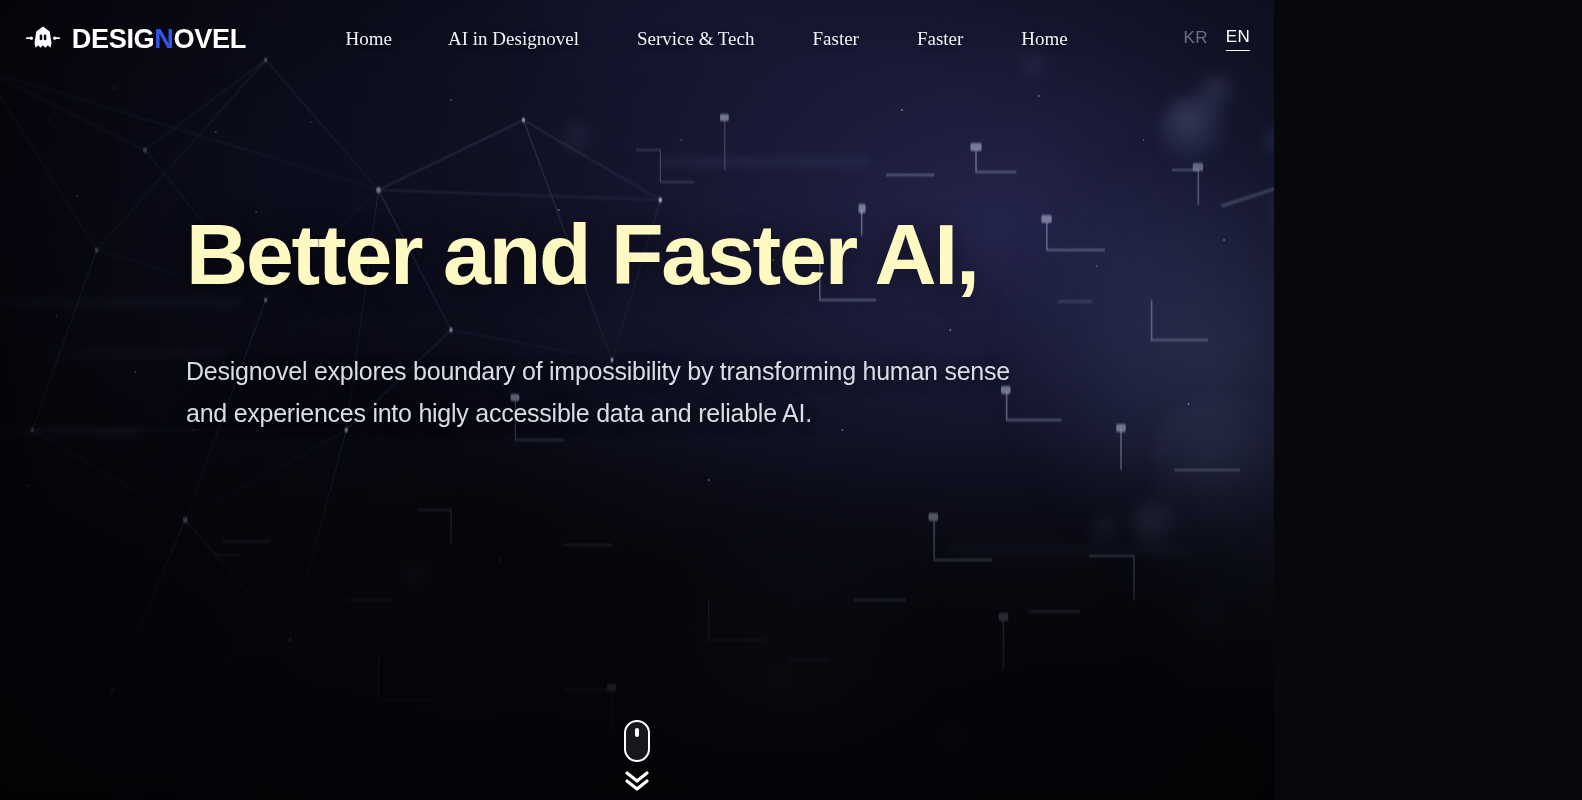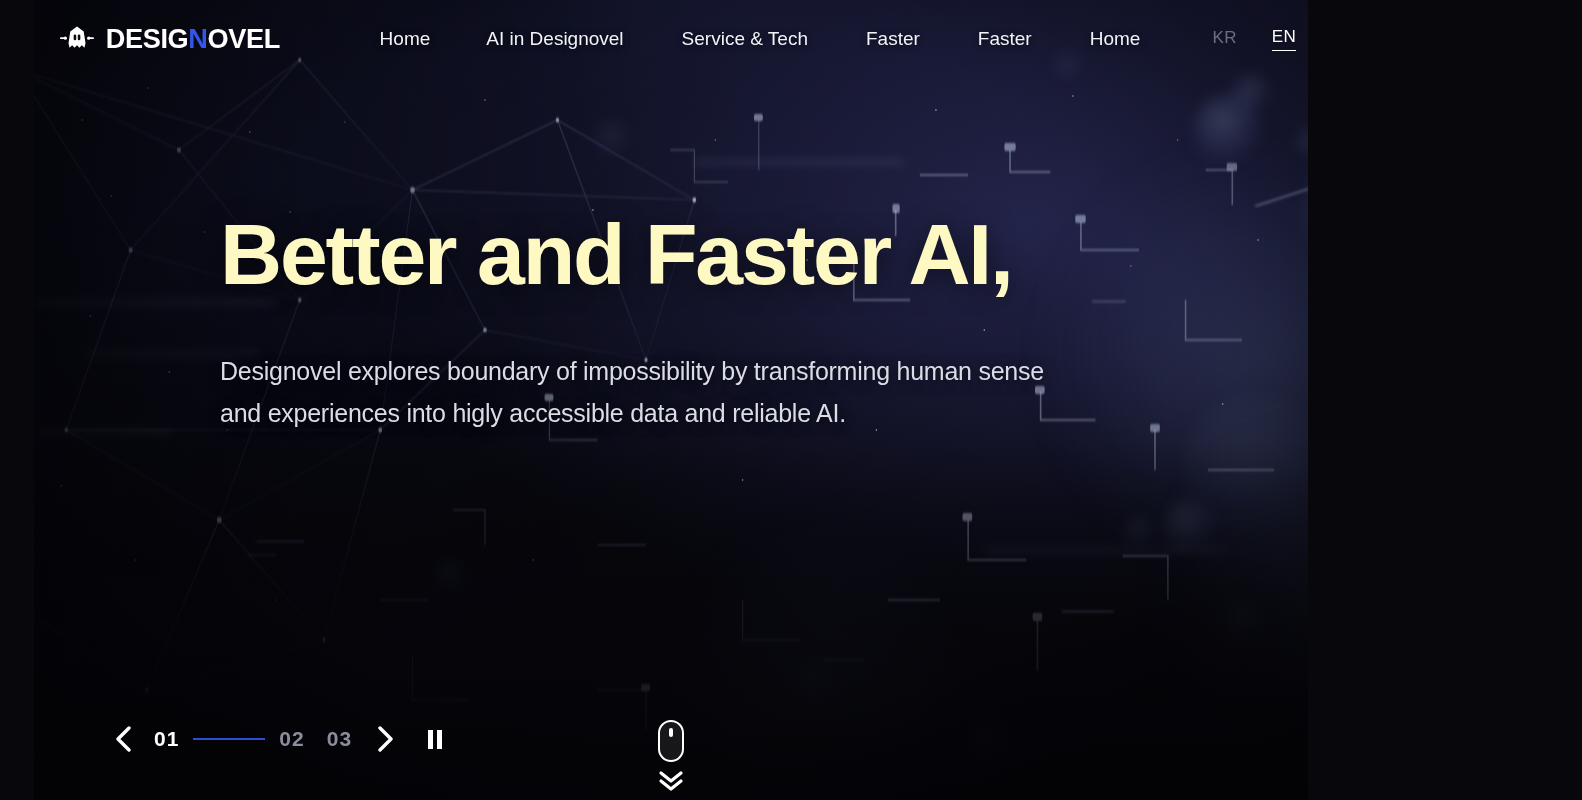--- a/index.html
+++ b/index.html
@@ -8,21 +8,20 @@
     width:1582px; height:800px; overflow:hidden;
     background:#07070c;
     font-family:"Liberation Sans", sans-serif;
     -webkit-font-smoothing:antialiased;
   }
 
   
   .stage{
     position:relative; width:1274px; height:800px; overflow:hidden;
     background:#0a0a13;
-    margin-left:34px;
   }
 
   
   .bg-base{
     position:absolute; inset:0;
     background:
       radial-gradient(ellipse 900px 560px at 78% 28%, #23244a 0%, rgba(26,27,56,0.55) 42%, rgba(10,10,20,0) 74%),
       radial-gradient(ellipse 700px 500px at 18% 22%, #14162e 0%, rgba(13,14,30,0.5) 48%, rgba(8,8,16,0) 80%),
       radial-gradient(ellipse 1100px 700px at 50% 95%, #050509 0%, rgba(6,6,12,0.9) 55%, rgba(6,6,12,0.2) 100%),
       linear-gradient(170deg,#151733 0%, #111228 32%, #0a0b18 62%, #060609 100%);
@@ -69,33 +68,33 @@
   }
   .logo-mark{ width:34px; height:34px; display:block; flex:0 0 auto; }
   .logo-text{
     font-size:28px; font-weight:700; letter-spacing:-0.4px;
     color:#ffffff; line-height:1; font-family:"Liberation Sans", sans-serif;
     transform:scaleX(0.97);
   }
   .logo-text .accent{ color:#3355e8; }
 
   .nav{
-    display:flex; align-items:center; margin-left:97px;
+    display:flex; align-items:center; margin-left:97px;font-family:Liberation Serif, serif;
   }
   .nav-item{
     color:#f2f3f8; font-size:19px; font-weight:400;
     padding:6px 0; margin:0 58px 0 0; cursor:pointer; white-space:nowrap;
     text-shadow:0 1px 6px rgba(0,0,0,0.55);
   }
   .nav-item:first-child{ margin-right:56px; }
   .nav-item:last-child{ margin-right:0; }
 
   .lang{
-    position:absolute; right:12px; top:50%; transform:translateY(-50%);
-    display:flex; align-items:center; gap:35px;
+    position:absolute; right:24px; top:50%; transform:translateY(-50%);
+    display:flex; align-items:center; gap:18px;
   }
   .lang-opt{
     font-size:17px; color:#6b6f82; cursor:pointer; padding-bottom:3px;
     letter-spacing:0.3px;
   }
   .lang-opt.active{
     color:#ffffff; border-bottom:1.5px solid #ffffff;
   }
 
   
@@ -364,48 +363,20 @@
   <section class="hero">
     <h1>
       <span class="line">Better and Faster AI,</span>
     </h1>
     <p>
       <span class="line">Designovel explores boundary of impossibility by transforming human sense</span>
       <span class="line">and experiences into higly accessible data and reliable AI.</span>
     </p>
   </section>
 
-  <div class="slider-ctl">
-
-    <div class="ctl-arrow" style="margin-right:16px;">
-      <svg width="17" height="26" viewBox="0 0 17 26">
-        <path d="M14 2 L3 13 L14 24" stroke="#ffffff" stroke-width="3.4" fill="none" stroke-linecap="round" stroke-linejoin="round"></path>
-      </svg>
-    </div>
-
-    <span class="slide-num active">01</span>
-
-    <div class="progress-track">
-      <div class="progress-fill"></div>
-    </div>
-
-    <span class="slide-num" style="margin-right:22px;">02</span>
-    <span class="slide-num" style="margin-right:18px;">03</span>
-
-    <div class="ctl-arrow">
-      <svg width="17" height="26" viewBox="0 0 17 26">
-        <path d="M3 2 L14 13 L3 24" stroke="#ffffff" stroke-width="3.4" fill="none" stroke-linecap="round" stroke-linejoin="round"></path>
-      </svg>
-    </div>
-
-    <div class="ctl-pause">
-      <span class="pause-bar"></span>
-      <span class="pause-bar"></span>
-    </div>
-  </div>
 
   <div class="scroll-hint">
     <div class="mouse"></div>
     <div class="chev-down">
       <svg width="28" height="22" viewBox="0 0 28 22">
         <path d="M4 3 L14 11 L24 3" stroke="#ffffff" stroke-width="3.2" fill="none" stroke-linecap="round" stroke-linejoin="round"></path>
         <path d="M4 11 L14 19 L24 11" stroke="#ffffff" stroke-width="3.2" fill="none" stroke-linecap="round" stroke-linejoin="round"></path>
       </svg>
     </div>
   </div>

